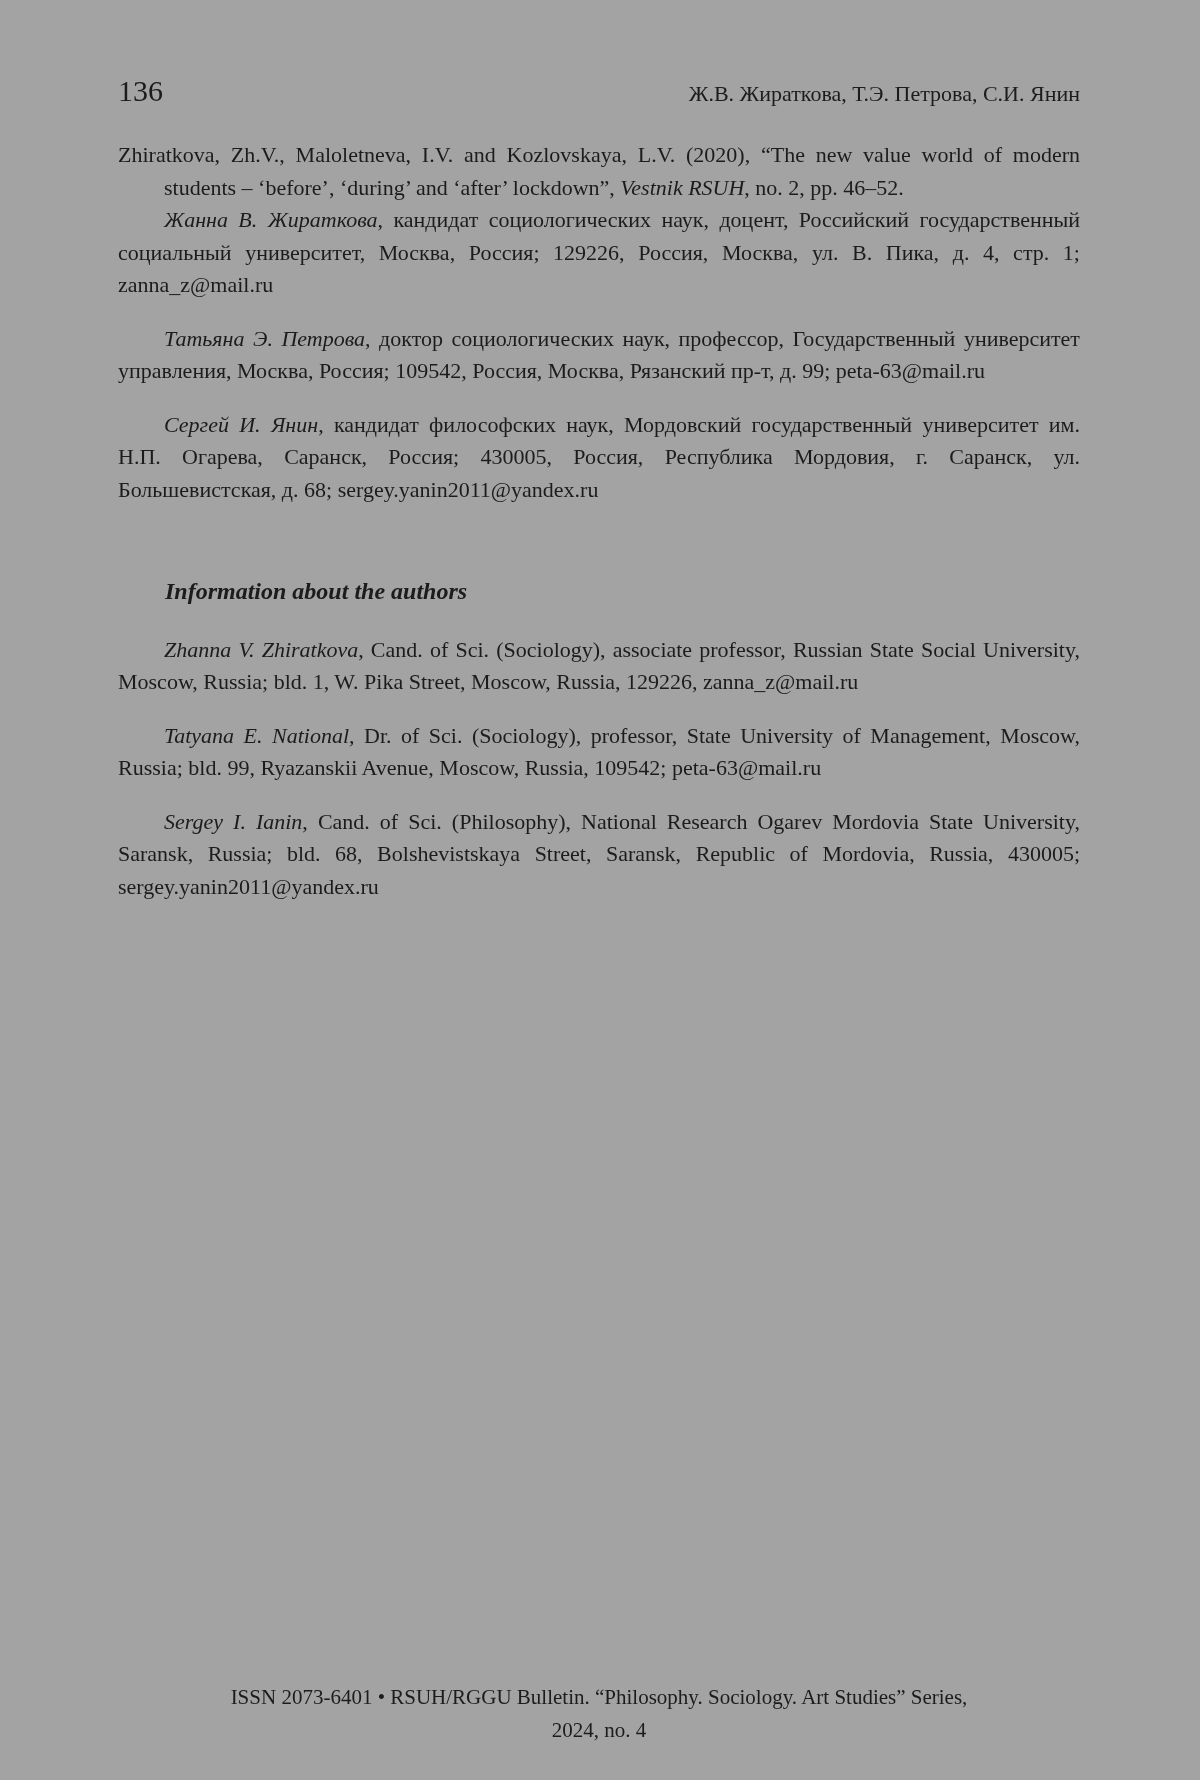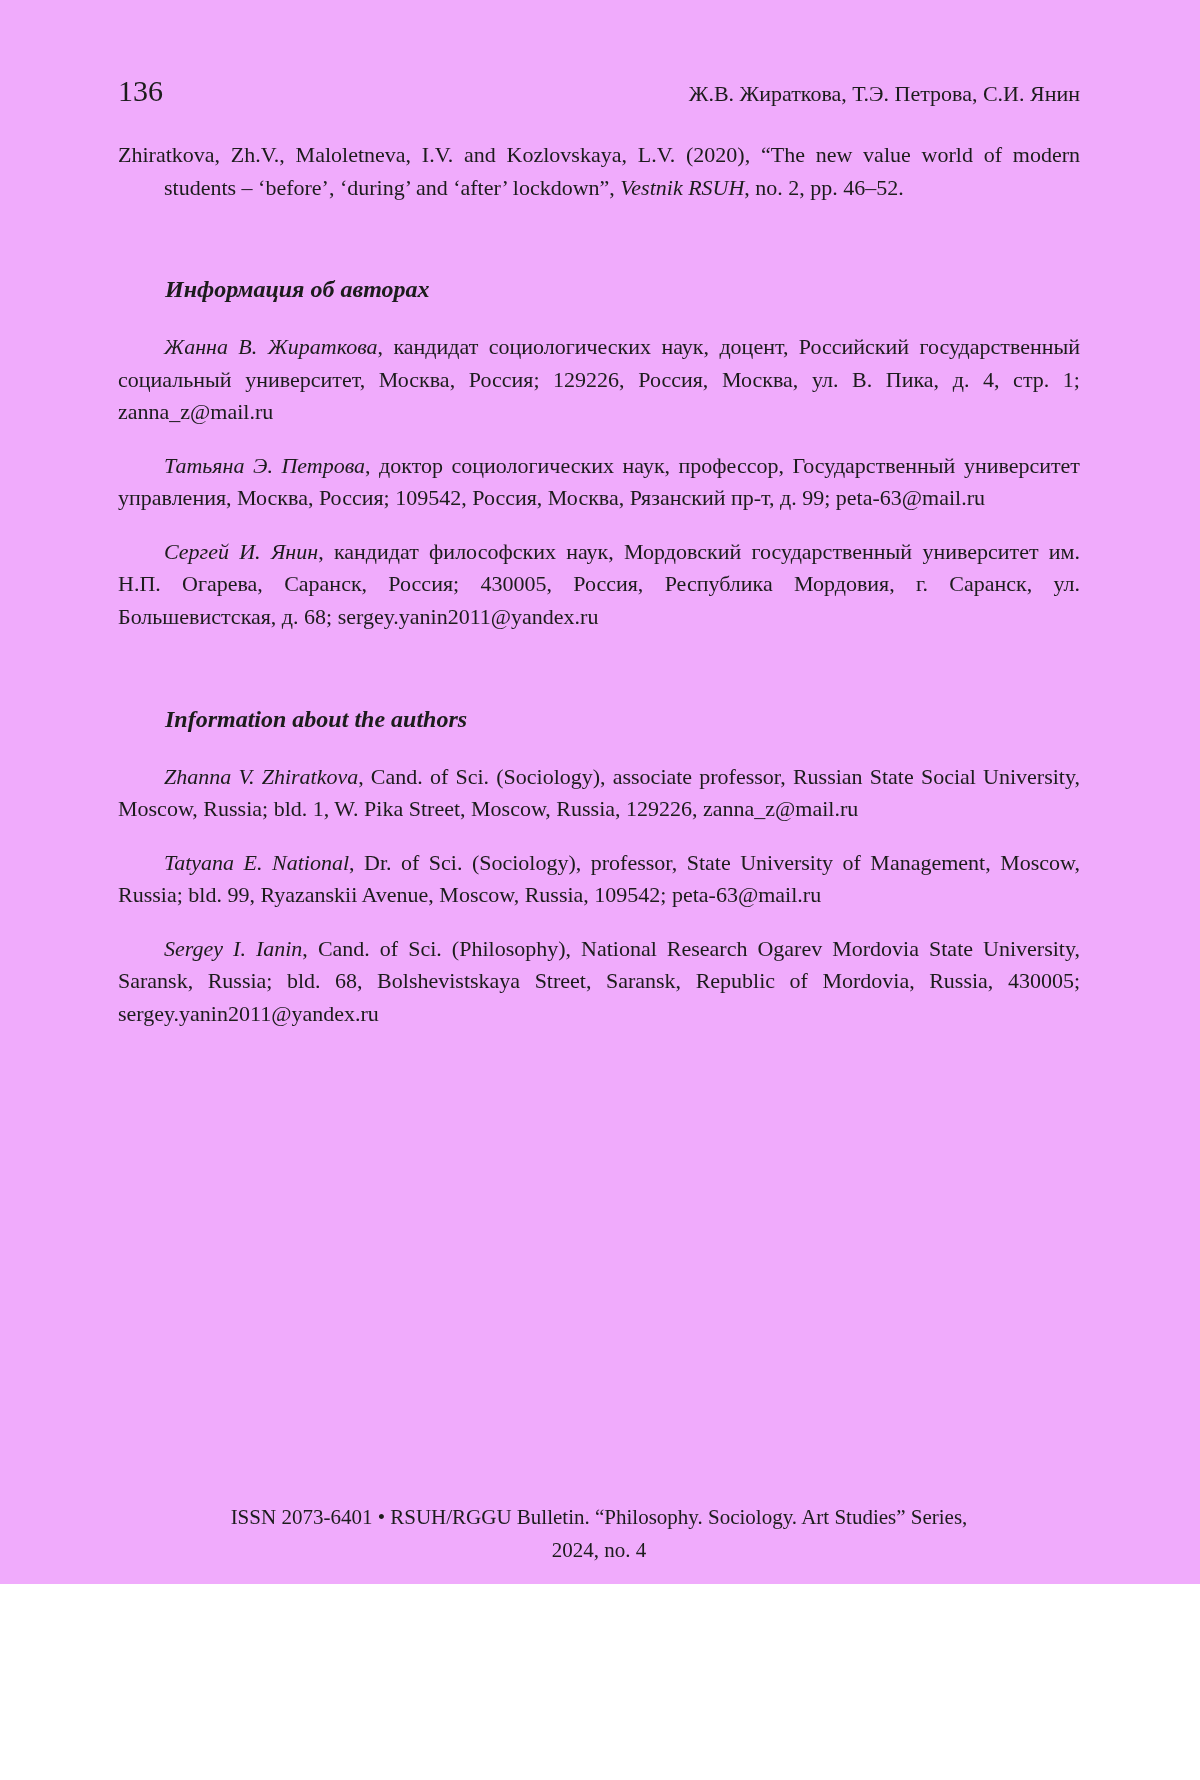--- a/index.html
+++ b/index.html
@@ -4,23 +4,23 @@
 <style>
   * { margin: 0; padding: 0; box-sizing: border-box; }
   html, body { background: #ffffff; }
   body {
     font-family: "Liberation Serif", "DejaVu Serif", serif;
     color: #1c1c1c;
   }
   .page {
     position: relative;
     width: 1200px;
-    height: 1584px;
+    height: 1780px;
     margin: 0 auto;
-    background: #f0abfc;
+    background: #a3a3a3;
     padding: 76px 120px 0 118px;
     overflow: hidden;
   }
   .page-header {
     display: flex;
     justify-content: space-between;
     align-items: baseline;
   }
   .page-number {
     font-size: 30px;
@@ -54,39 +54,38 @@
     line-height: 1.48;
     text-align: justify;
     text-indent: 46px;
     margin-bottom: 21px;
   }
   .author-para .author-name { font-style: italic; }
   .page-footer {
     position: absolute;
     left: 118px;
     right: 120px;
-    bottom: 16px;
+    bottom: 32px;
     text-align: center;
     font-size: 21px;
     line-height: 1.6;
   }
 </style>
 </head>
 <body>
 
 <div class="page">
 
   <div class="page-header">
     <span class="page-number">136</span>
     <span class="running-head">Ж.В. Жираткова, Т.Э. Петрова, С.И. Янин</span>
   </div>
 
   <p class="reference"><span>Zhiratkova, Zh.V., Maloletneva, I.V. and Kozlovskaya, L.V. (2020), “The new value world of modern students – ‘before’, ‘during’ and ‘after’ lockdown”, </span><span class="ital">Vestnik RSUH</span><span>, no. 2, pp. 46–52.</span></p>
 
-  <h2 class="section-heading">Информация об авторах</h2>
 
   <p class="author-para"><span class="author-name">Жанна В. Жираткова</span><span>, кандидат социологических наук, доцент, Российский государственный социальный университет, Москва, Россия; 129226, Россия, Москва, ул. В. Пика, д. 4, стр. 1; zanna_z@mail.ru</span></p>
 
   <p class="author-para"><span class="author-name">Татьяна Э. Петрова</span><span>, доктор социологических наук, профессор, Государственный университет управления, Москва, Россия; 109542, Россия, Москва, Рязанский пр-т, д. 99; peta-63@mail.ru</span></p>
 
   <p class="author-para"><span class="author-name">Сергей И. Янин</span><span>, кандидат философских наук, Мордовский государственный университет им. Н.П. Огарева, Саранск, Россия; 430005, Россия, Республика Мордовия, г. Саранск, ул. Большевистская, д. 68; sergey.yanin2011@yandex.ru</span></p>
 
   <h2 class="section-heading second">Information about the authors</h2>
 
   <p class="author-para"><span class="author-name">Zhanna V. Zhiratkova</span><span>, Cand. of Sci. (Sociology), associate professor, Russian State Social University, Moscow, Russia; bld. 1, W. Pika Street, Moscow, Russia, 129226, zanna_z@mail.ru</span></p>

